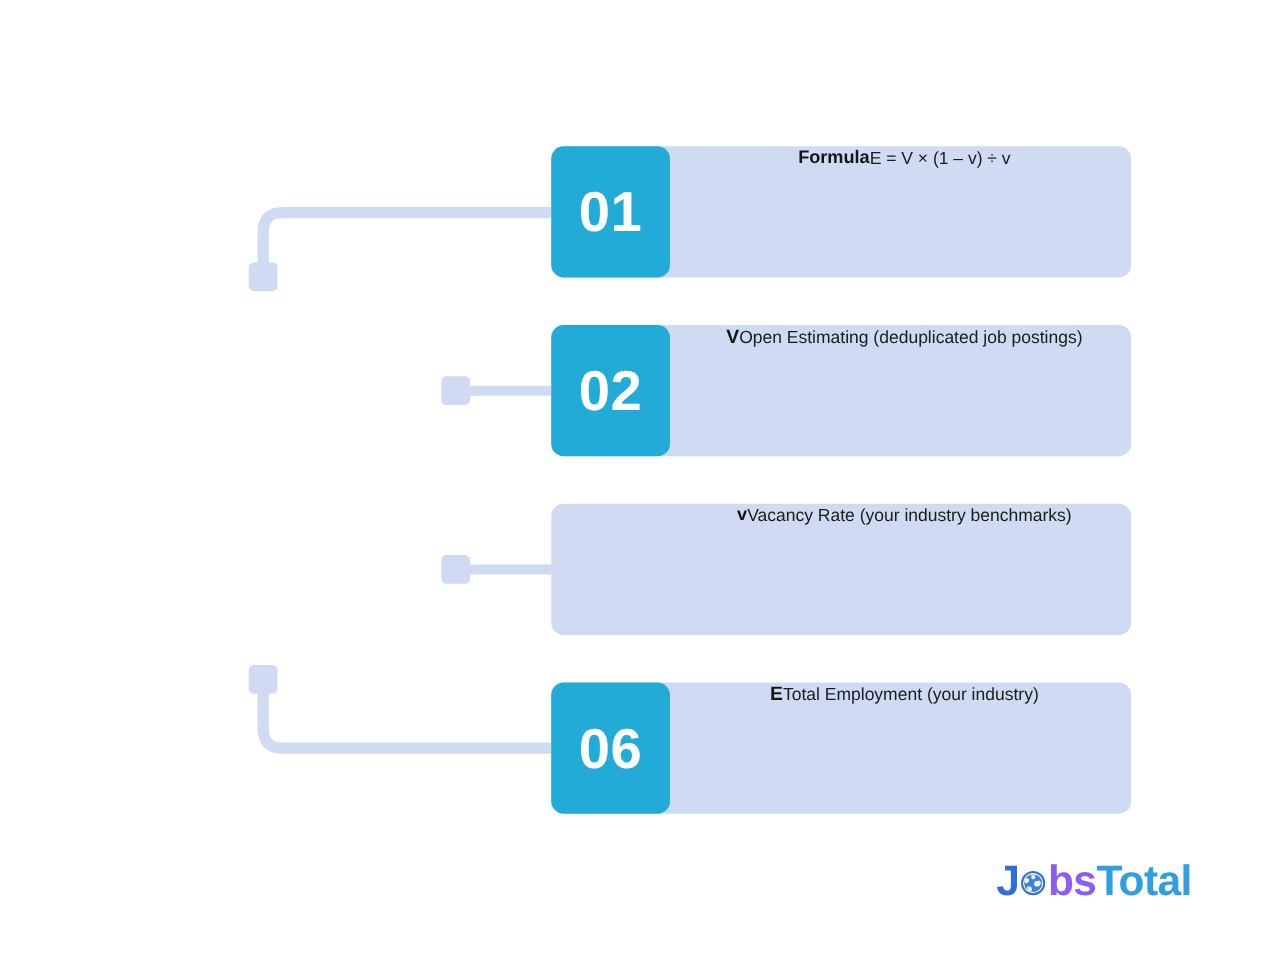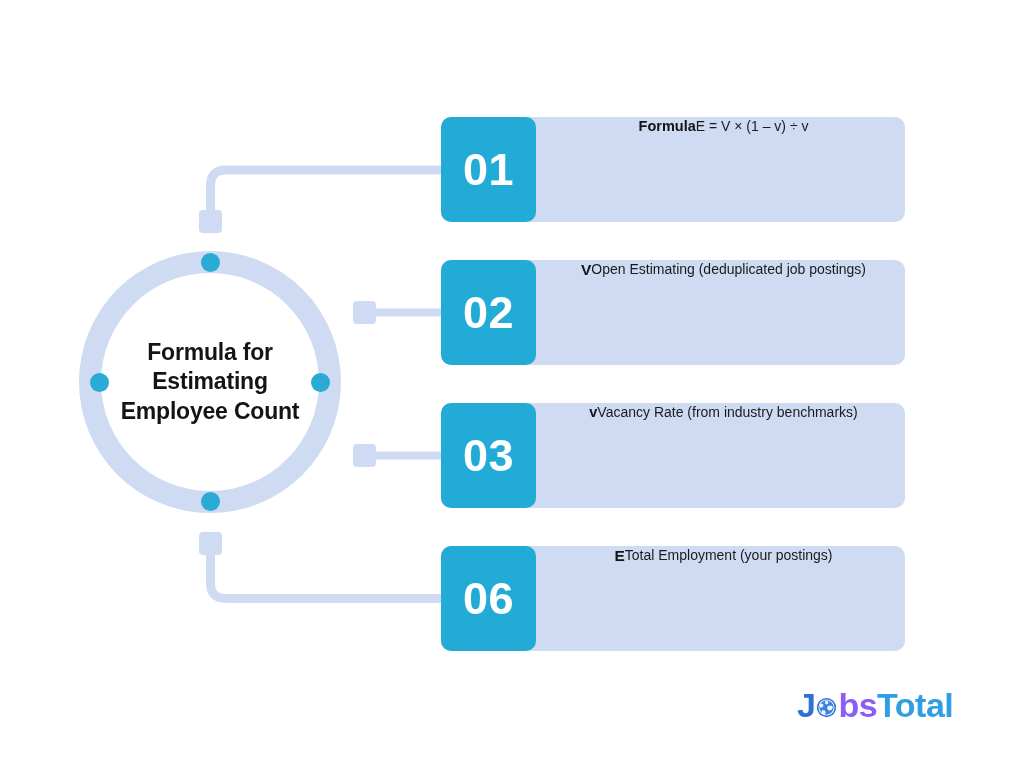--- a/index.html
+++ b/index.html
@@ -185,29 +185,20 @@
     <path d="M 368 312.5 L 465 312.5" fill="none" stroke="#cedbf2" stroke-width="8"></path>
     <rect x="353" y="301" width="23" height="23" rx="4" fill="#cedbf2"></rect>
 
     <path d="M 368 455.5 L 465 455.5" fill="none" stroke="#cedbf2" stroke-width="8"></path>
     <rect x="353" y="444" width="23" height="23" rx="4" fill="#cedbf2"></rect>
 
     <path d="M 210.5 543 L 210.5 583 Q 210.5 598.5 226 598.5 L 465 598.5" fill="none" stroke="#cedbf2" stroke-width="9" stroke-linecap="butt"></path>
     <rect x="199" y="532" width="23" height="23" rx="4" fill="#cedbf2"></rect>
   </svg>
 
-  <div class="ring-wrap">
-    <div class="ring"></div>
-    <div class="ring-hole"></div>
-    <div class="ring-dot top"></div>
-    <div class="ring-dot right"></div>
-    <div class="ring-dot bottom"></div>
-    <div class="ring-dot left"></div>
-    <div class="ring-title">Formula for Estimating Employee Count</div>
-  </div>
 
   <div class="row r1">
     <div class="card-body"></div>
     <div class="num-block">
       <span>01</span>
     </div>
     <div class="card-text">
       <div class="card-title">Formula</div>
       <div class="card-desc">E = V × (1 – v) ÷ v</div>
     </div>
@@ -219,37 +210,34 @@
       <span>02</span>
     </div>
     <div class="card-text">
       <div class="card-title big">V</div>
       <div class="card-desc">Open Estimating (deduplicated job postings)</div>
     </div>
   </div>
 
   <div class="row r3">
     <div class="card-body"></div>
-    <div class="num-block">
-      <span>03</span>
-    </div>
     <div class="card-text">
       <div class="card-title">v</div>
-      <div class="card-desc">Vacancy Rate (from industry benchmarks)</div>
+      <div class="card-desc">Vacancy Rate (your industry benchmarks)</div>
     </div>
   </div>
 
   <div class="row r4">
     <div class="card-body"></div>
     <div class="num-block">
       <span>06</span>
     </div>
     <div class="card-text">
       <div class="card-title big">E</div>
-      <div class="card-desc">Total Employment (your postings)</div>
+      <div class="card-desc">Total Employment (your industry)</div>
     </div>
   </div>
 
   <div class="logo">
     <span class="jobs-a">J</span>
     <span class="globe">
       <svg viewBox="0 0 24 24" width="21" height="21" xmlns="http://www.w3.org/2000/svg">
         <circle cx="12" cy="12" r="11" fill="#2f6fd8"></circle>
         <circle cx="12" cy="12" r="9.2" fill="#ffffff"></circle>
         <circle cx="12" cy="12" r="8.2" fill="#3c83e0"></circle>

